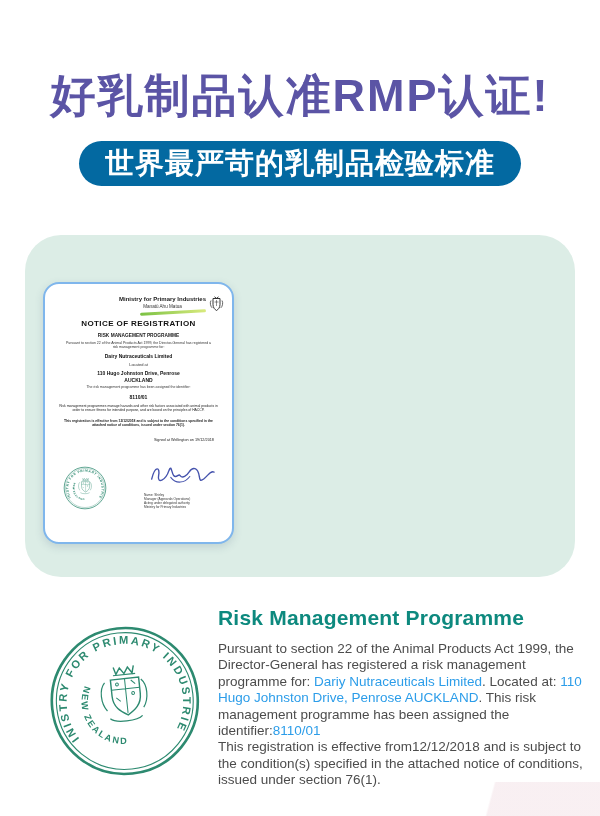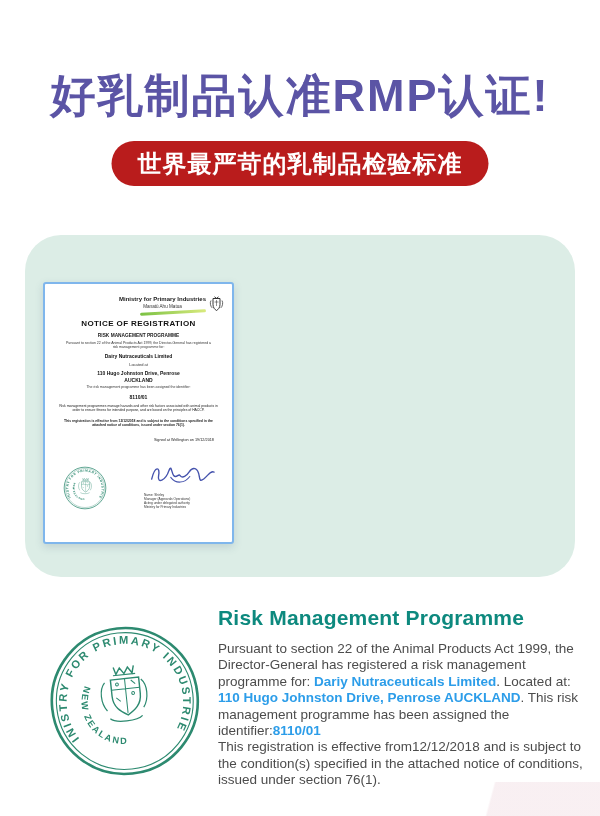--- a/index.html
+++ b/index.html
@@ -3,30 +3,30 @@
 <meta charset="utf-8">
 <style>
   html,body{margin:0;padding:0;background:#fff;}
   .page{position:relative;width:600px;height:816px;background:#ffffff;overflow:hidden;
         font-family:"Liberation Sans","DejaVu Sans",sans-serif;}
 
   
   .main-title{position:absolute;top:66px;left:0;width:600px;text-align:center;
     font-size:45px;font-weight:900;letter-spacing:2px;color:#5b54a5;}
   .subtitle-pill{position:absolute;top:141px;left:50%;transform:translateX(-50%);
-    background:#b91c1c;color:#fff;font-size:24px;font-weight:800;letter-spacing:1px;
+    background:#0369a1;color:#fff;font-size:29px;font-weight:800;letter-spacing:1px;
     padding:0 26px;height:45px;line-height:45px;border-radius:24px;white-space:nowrap;}
 
   
   .panel{position:absolute;left:25px;top:235px;width:550px;height:342px;
     background:#dcede6;border-radius:36px;}
 
   
   .cert{position:absolute;left:18px;top:47px;width:187px;height:258px;background:#fff;
-    border:2px solid #7fb6ec;border-radius:3px;box-shadow:0 3px 8px rgba(60,90,120,.18);}
+    border:2px solid #7fb6ec;border-radius:16px;box-shadow:0 3px 8px rgba(60,90,120,.18);}
   .cert *{line-height:1.25;}
   .cert-head{position:absolute;top:12px;right:8px;display:flex;gap:3px;align-items:flex-start;}
   .cert-ministry{text-align:center;}
   .cert-ministry-1{font-size:6px;font-weight:800;color:#1a1a1a;}
   .cert-ministry-2{font-size:4.6px;color:#333;}
   .swoosh{width:66px;height:2.5px;margin:1.5px 0 0 auto;border-radius:2px;
     background:linear-gradient(90deg,#7ac143,#d9ea7e);transform:rotate(-3deg);}
   .cert-title{position:absolute;top:35px;left:0;width:100%;text-align:center;
     font-size:8px;font-weight:900;letter-spacing:.4px;color:#111;}
   .cert-sub{position:absolute;top:49px;left:0;width:100%;text-align:center;
@@ -56,21 +56,21 @@
   .cn-underlined{margin-top:22px;font-size:15px;line-height:22.5px;color:#333;
     text-decoration:underline;text-underline-offset:3.5px;text-decoration-color:#444;}
   .cn-body{margin-top:20px;font-size:15px;line-height:22.5px;color:#3a3a3a;}
 
   
   .stamp-wrap{position:absolute;left:48px;top:624px;transform:rotate(-6deg);}
   .col-en{position:absolute;left:218px;top:606px;width:372px;}
   .en-heading{font-size:21px;font-weight:900;color:#0d897e;letter-spacing:.2px;}
   .en-para{margin:11px 0 0 0;font-size:13.5px;line-height:16.4px;color:#4c4c4c;}
   .en-para.cont{margin:0;}
-  .bb{color:#2c9de9;font-weight:700;}
+  .bb{color:#2c9de9;font-weight:400;}
 
   .deco{position:absolute;right:0;bottom:0;width:200px;height:34px;
     background:linear-gradient(105deg,rgba(255,255,255,0) 45%,rgba(248,238,241,.9) 46%);}
 
   svg text{font-family:"Liberation Sans","DejaVu Sans",sans-serif;}
 </style>
 </head>
 <body>
 
 <div class="page">

